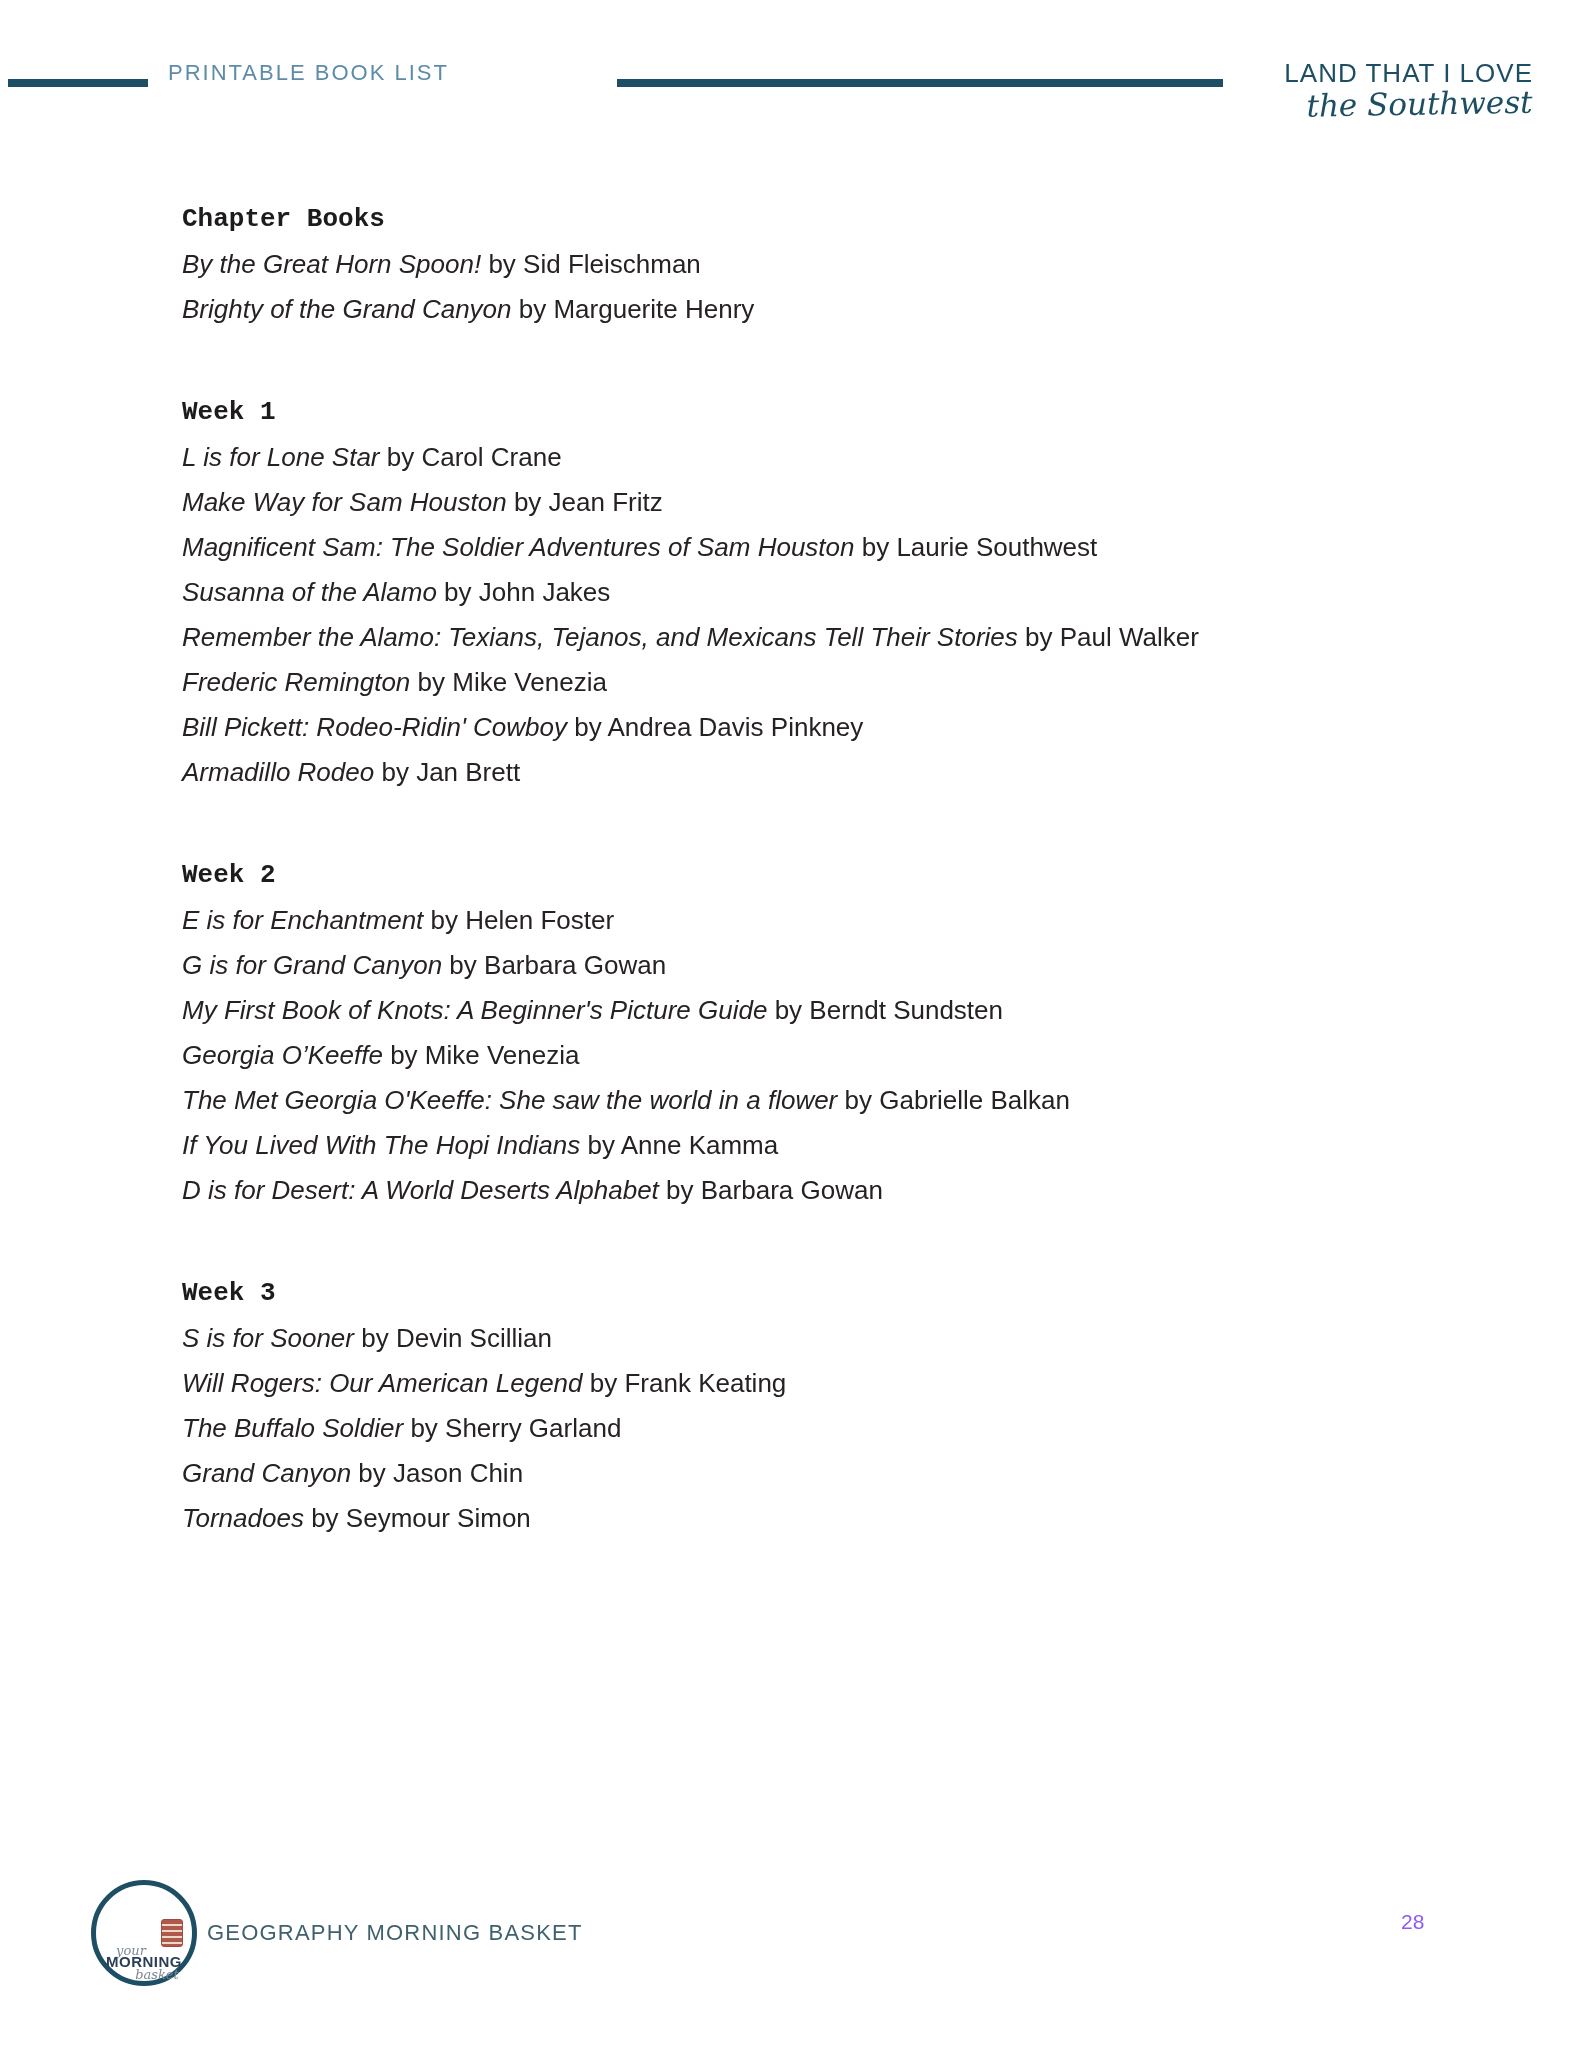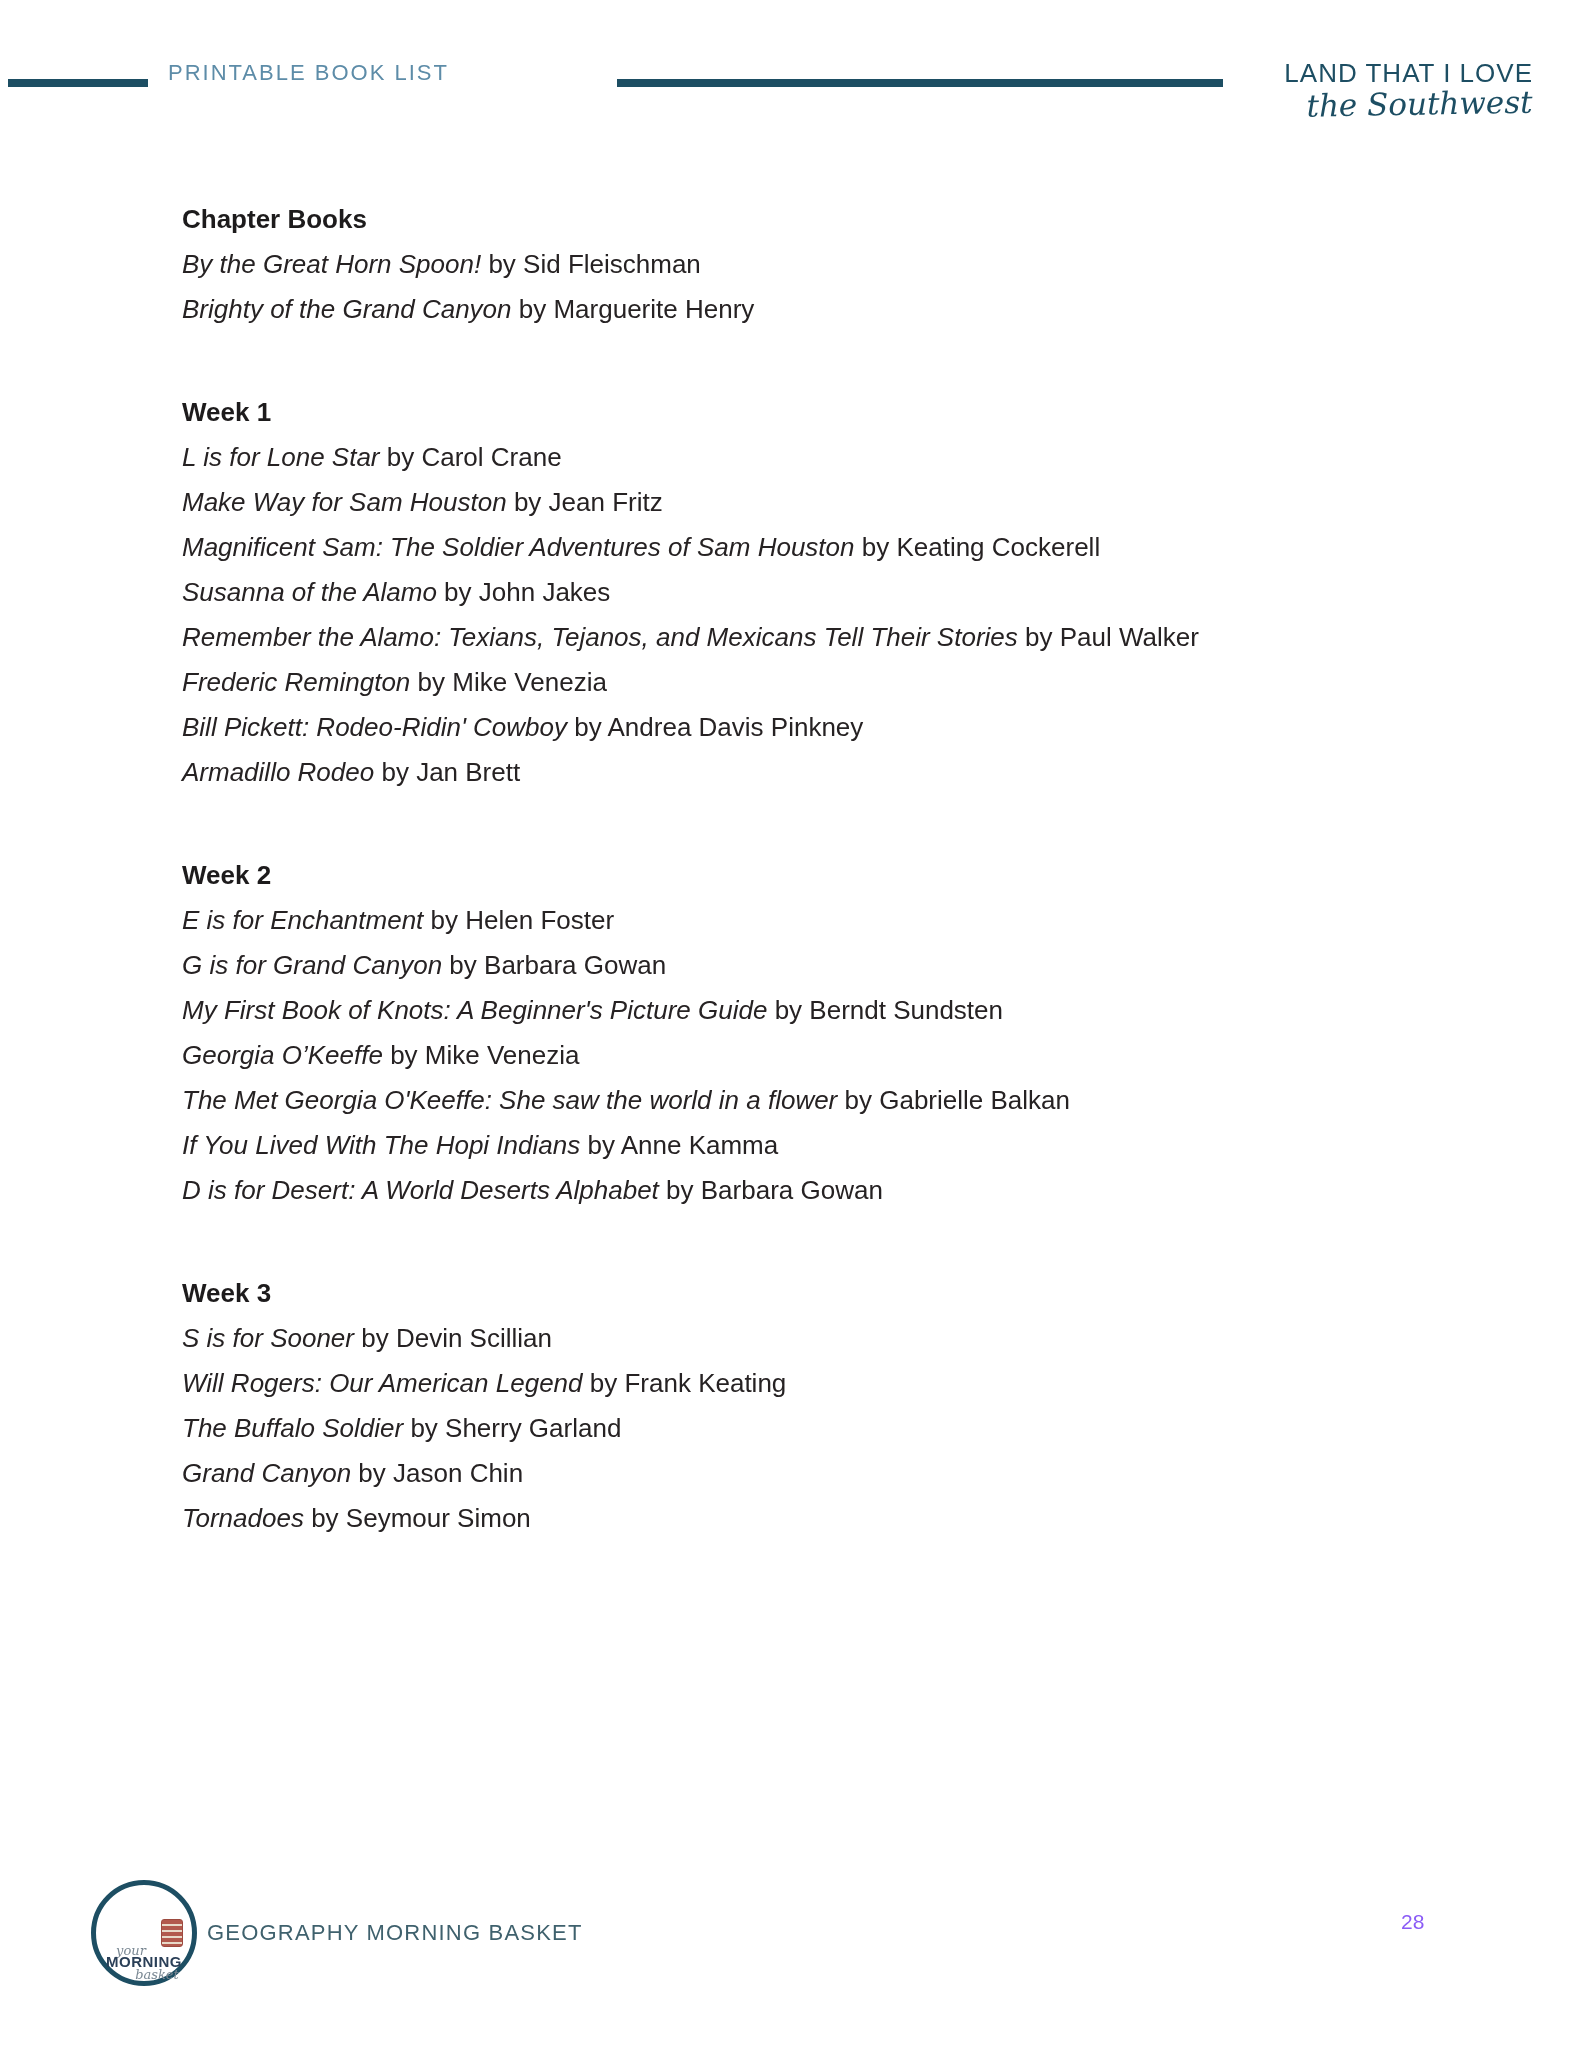--- a/index.html
+++ b/index.html
@@ -22,21 +22,21 @@
   .brand-sub  {
     font-family:"DejaVu Serif", serif; font-style:italic;
     font-size:31px; margin-top:-3px; transform:rotate(-1deg);
     white-space:nowrap;
   }
 
   
   .content { position:absolute; left:182px; top:197px; color:#262223; }
   .content section + section { margin-top:58px; }
   .content h2 {
-    margin:0; font-size:26px; line-height:45px; font-weight:bold; color:#1d1b1c;
+    margin:0; font-size:26px; line-height:45px; font-weight:bold; color:#1d1b1c;font-family:Liberation Mono, monospace;
   }
   .book { margin:0; font-size:26px; line-height:45px; white-space:nowrap; }
   .book .t { font-style:italic; }
 
   
   .logo-circle {
     position:absolute; left:91px; top:1880px; width:96px; height:96px;
     border:5px solid #1d4e63; border-radius:50%; background:#fff;
     display:flex; flex-direction:column; align-items:center; justify-content:flex-end;
   }
@@ -83,21 +83,21 @@
     <section>
       <h2>Chapter Books</h2>
       <p class="book"><span class="t">By the Great Horn Spoon!</span> <span>by Sid Fleischman</span></p>
       <p class="book"><span class="t">Brighty of the Grand Canyon</span> <span>by Marguerite Henry</span></p>
     </section>
 
     <section>
       <h2>Week 1</h2>
       <p class="book"><span class="t">L is for Lone Star</span> <span>by Carol Crane</span></p>
       <p class="book"><span class="t">Make Way for Sam Houston</span> <span>by Jean Fritz</span></p>
-      <p class="book"><span class="t">Magnificent Sam: The Soldier Adventures of Sam Houston</span> <span>by Keating Cockerell</span></p>
+      <p class="book"><span class="t">Magnificent Sam: The Soldier Adventures of Sam Houston</span> <span>by Laurie Southwest</span></p>
       <p class="book"><span class="t">Susanna of the Alamo</span> <span>by John Jakes</span></p>
       <p class="book"><span class="t">Remember the Alamo: Texians, Tejanos, and Mexicans Tell Their Stories</span> <span>by Paul Walker</span></p>
       <p class="book"><span class="t">Frederic Remington</span> <span>by Mike Venezia</span></p>
       <p class="book"><span class="t">Bill Pickett: Rodeo-Ridin' Cowboy</span> <span>by Andrea Davis Pinkney</span></p>
       <p class="book"><span class="t">Armadillo Rodeo</span> <span>by Jan Brett</span></p>
     </section>
 
     <section>
       <h2>Week 2</h2>
       <p class="book"><span class="t">E is for Enchantment</span> <span>by Helen Foster</span></p>

